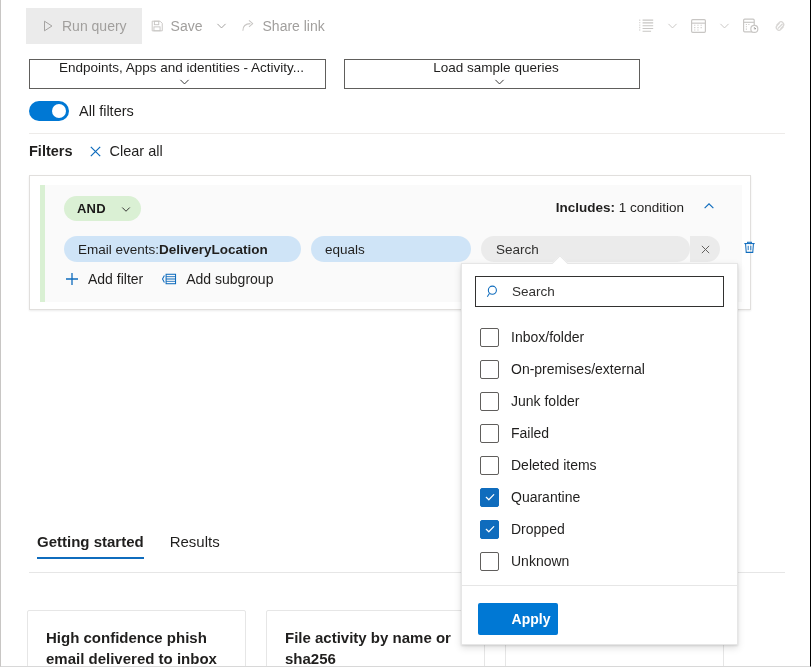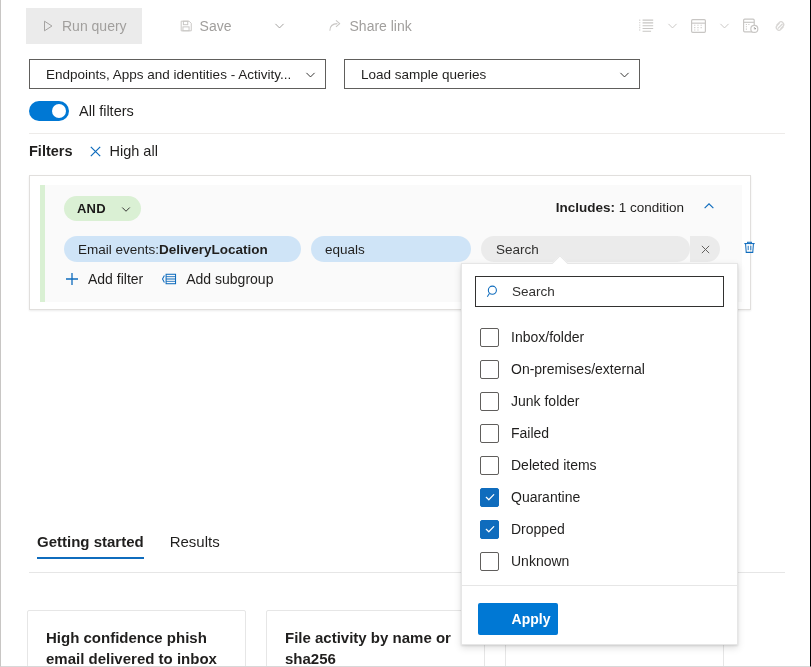--- a/index.html
+++ b/index.html
@@ -21,26 +21,26 @@
     overflow: hidden;
   }
 
   
   .toolbar {
     position: absolute;
     left: 1px; top: 0; right: 1px; height: 51px;
     display: flex; align-items: center;
     padding: 0 14px 0 24px;
   }
-  .tb-left { display: flex; align-items: center; gap: 12px; }
+  .tb-left { display: flex; align-items: center; gap: 0; }
   .tb-right { margin-left: auto; display: flex; align-items: center; gap: 0; }
 
   .tb-btn {
     display: flex; align-items: center; gap: 7px;
-    height: 36px; padding: 0 25px;
+    height: 36px; padding: 0 8px;
     color: #a19f9d; font-size: 14px;
     cursor: default; white-space: nowrap;
     background: transparent; border: none;
     font-family: "Liberation Sans", sans-serif;
   }
   .tb-btn.run { background: #ebebeb; padding: 0 15px; }
   .tb-btn .gl { display: inline-flex; align-items: center; justify-content: center; }
   .tb-chev {
     display: inline-flex; align-items: center; justify-content: center;
     width: 22px; height: 36px; color: #a19f9d;
@@ -54,20 +54,21 @@
   .selects-row {
     position: absolute; left: 28px; top: 59px;
     display: flex; gap: 18px;
   }
   .qselect {
     height: 30px; border: 1px solid #605e5c; background: #fff;
     display: flex; align-items: center;
     padding: 0 8px 0 16px;
     font-size: 13.5px; color: #201f1e;
     white-space: nowrap;
+    flex-direction: column;
   }
   .qselect.a { width: 297px; }
   .qselect.b { width: 296px; }
   .qselect .txt { flex: 1; overflow: hidden; text-overflow: ellipsis; }
   .qselect .cv { color: #323130; display: inline-flex; padding-left: 6px; }
 
   
   .toggle-row {
     position: absolute; left: 28px; top: 101px;
     display: flex; align-items: center; gap: 10px;
@@ -393,21 +394,21 @@
   <div class="hr-line"></div>
 
   <div class="filters-head">
     <span class="filters-title">Filters</span>
     <span class="clear-all">
       <span class="xi">
         <svg width="15" height="15" viewBox="0 0 16 16">
             <path d="M3 3l10 10M13 3L3 13" stroke="#0f6cbd" stroke-width="1.3"></path>
           </svg>
       </span>
-      <span>High all</span>
+      <span>Clear all</span>
     </span>
   </div>
 
   <div class="filter-card">
     <div class="group-box">
 
       <div class="and-chip">
         <span>AND</span>
         <span class="cv">
           <svg width="12" height="12" viewBox="0 0 16 16">

